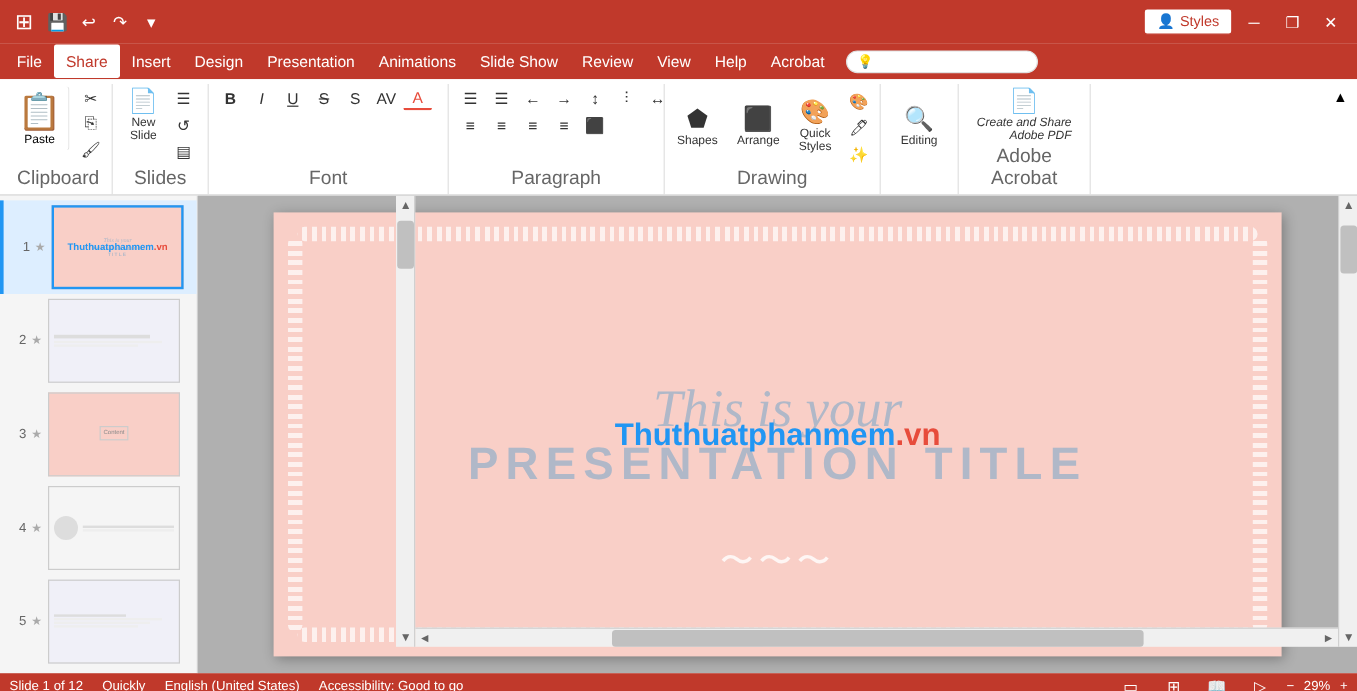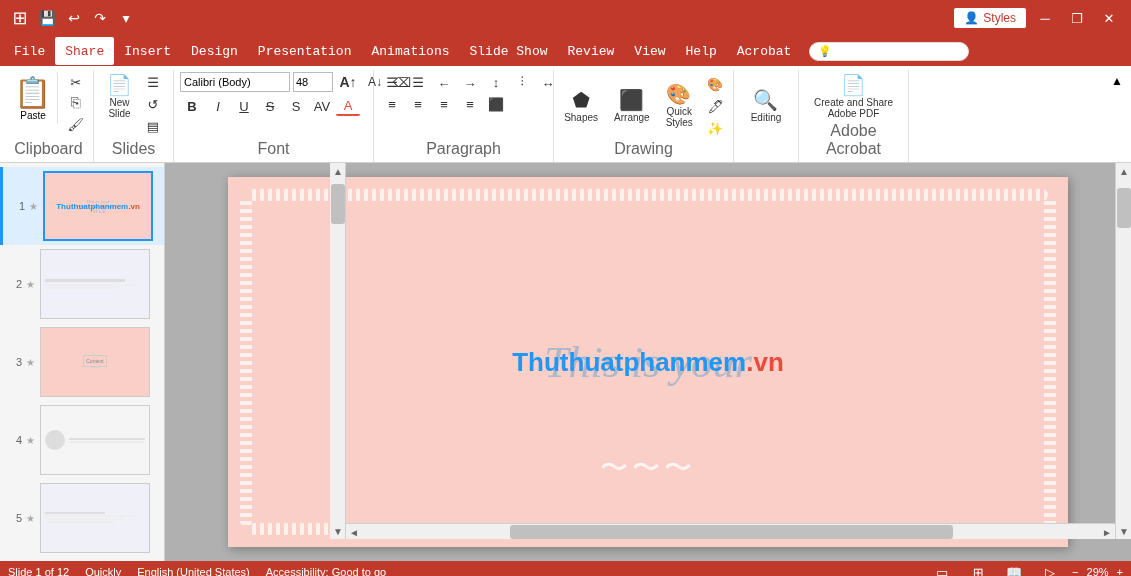--- a/index.html
+++ b/index.html
@@ -32,21 +32,20 @@
     }
     .menu-item {
       padding: 4px 10px;
       color: white;
       cursor: pointer;
       font-size: 13px;
       border-radius: 2px;
       height: 28px;
       display: flex;
       align-items: center;
-      font-family: Liberation Mono, monospace;
     }
     .menu-item.active { background: white; color: #c0392b; }
 
     
     #ribbon {
       background: #fff;
       border-bottom: 1px solid #d0d0d0;
       padding: 4px 4px 0 4px;
       display: flex;
       align-items: stretch;
@@ -411,27 +410,20 @@
         <div class="rb-btn-small">☰</div>
         <div class="rb-btn-small">↺</div>
         <div class="rb-btn-small">▤</div>
       </div>
     </div>
     <div class="ribbon-group-label">Slides</div>
   </div>
 
   <div class="ribbon-group" style="width:200px;">
     <div class="ribbon-group-content" style="flex-direction:column; gap:2px; width:100%;">
-      <div class="font-row">
-        <input type="text" class="font-select" value="Calibri (Body)" style="">
-        <input type="text" class="size-select" value="48" style="">
-        <div class="rb-btn-small" style="font-weight:bold;font-size:14px;">A↑</div>
-        <div class="rb-btn-small" style="font-size:12px;">A↓</div>
-        <div class="rb-btn-small">⌫</div>
-      </div>
       <div class="font-row2">
         <div class="rb-btn-small" style="font-weight:bold;">B</div>
         <div class="rb-btn-small" style="font-style:italic;">I</div>
         <div class="rb-btn-small" style="text-decoration:underline;">U</div>
         <div class="rb-btn-small" style="text-decoration:line-through;">S</div>
         <div class="rb-btn-small">S</div>
         <div class="rb-btn-small">AV</div>
         <div class="rb-btn-small" style="color:#e74c3c;border-bottom:2px solid #e74c3c;">A</div>
       </div>
     </div>
@@ -490,21 +482,21 @@
         <span class="label">Editing</span>
       </div>
     </div>
     <div class="ribbon-group-label" style="visibility:hidden;">Editing</div>
   </div>
 
   <div class="ribbon-group" style="width:110px;">
     <div class="ribbon-group-content" style="align-items:center;flex:1;">
       <div class="rb-btn">
         <span class="icon">📄</span>
-        <span class="label" style="text-align:center;">Create and Share<br>Adobe PDF</span>
+        <span class="label" style="text-align:right;font-style:italic;">Create and Share<br>Adobe PDF</span>
       </div>
     </div>
     <div class="ribbon-group-label">Adobe Acrobat</div>
   </div>
 
   <div style="margin-left:auto;display:flex;align-items:flex-start;padding:4px;">▲</div>
 </div>
 
 <div id="main-area">
 
@@ -589,20 +581,21 @@
 
     <div id="slide-canvas">
 
       <div class="slide-squiggle-top"></div>
       <div class="slide-squiggle-bottom"></div>
       <div class="slide-squiggle-left"></div>
       <div class="slide-squiggle-right"></div>
 
       <div class="slide-main-text">
         <span class="slide-title-line1">This is your</span>
+        <span class="slide-title-line2">Presentation Title</span>
       </div>
 
       <div class="slide-squiggle-center">〜〜〜</div>
 
       <div class="watermark-overlay">
         <span class="wm-blue">Thuthuatphanmem</span><span class="wm-red">.vn</span>
       </div>
     </div>
 
     <div style="position:absolute;right:0;top:0;bottom:22px;width:16px;background:#f0f0f0;border-left:1px solid #d0d0d0;display:flex;flex-direction:column;">

